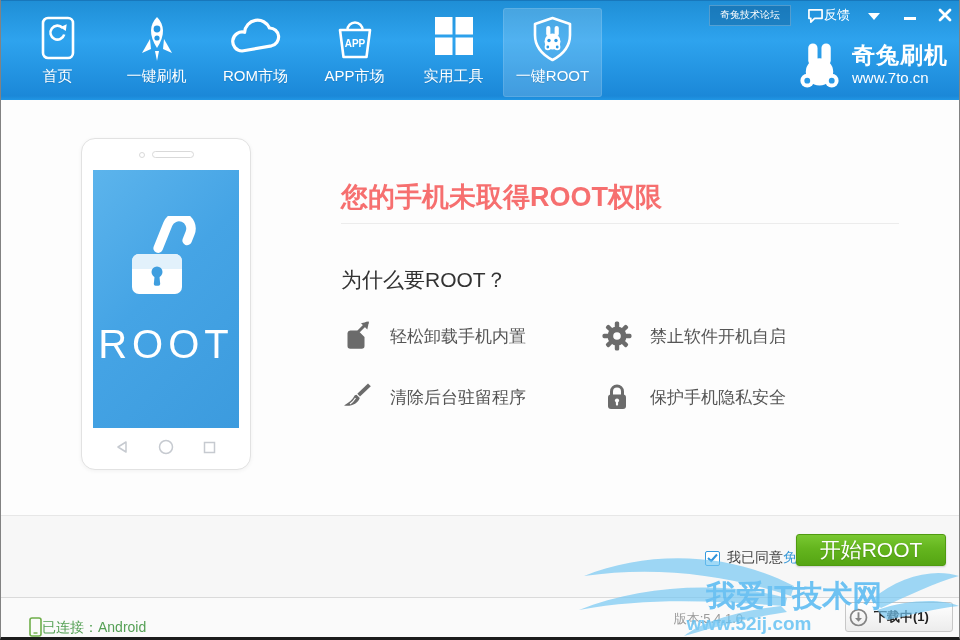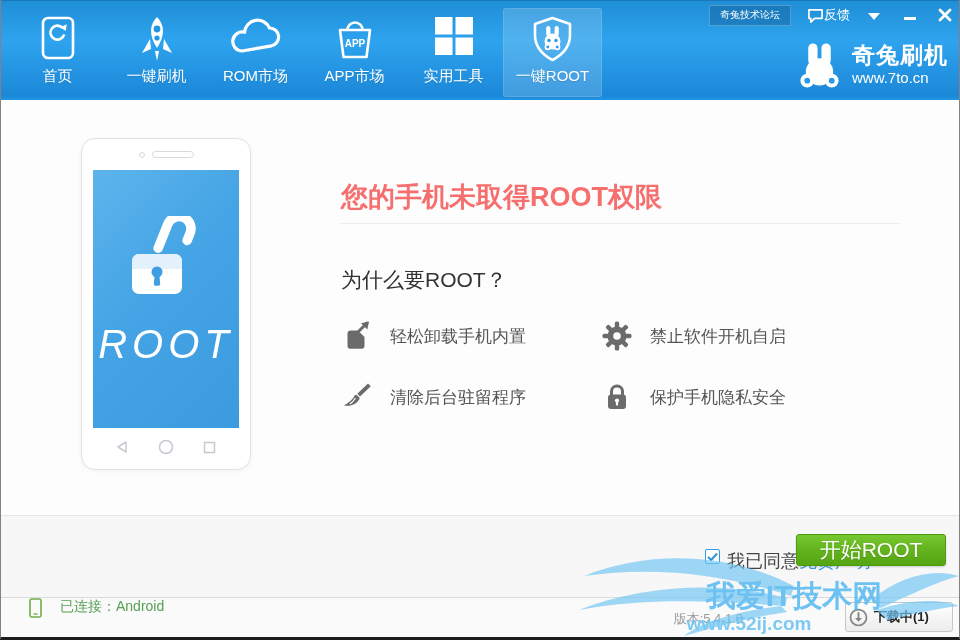--- a/index.html
+++ b/index.html
@@ -23,21 +23,21 @@
   .caret{width:0;height:0;border-left:6px solid transparent;border-right:6px solid transparent;
          border-top:7px solid #fff;margin:2px 18px 0;cursor:pointer;}
   .minbtn{width:12px;height:3px;background:#fff;margin:6px 16px 0 6px;cursor:pointer;}
   .closebtn{cursor:pointer;margin-left:6px;display:flex;}
   .brand{position:absolute;right:12px;top:40px;display:flex;align-items:center;color:#fff;}
   .brand-txt{margin-left:9px;line-height:1.1;}
   .brand-name{font-size:23px;font-weight:bold;letter-spacing:1px;}
   .brand-url{font-size:15px;margin-top:2px;}
   
   .phone{position:absolute;left:80px;top:138px;width:170px;height:332px;background:#fff;
-         border:1px solid #e2e2e2;border-radius:14px;box-shadow:0 1px 4px rgba(0,0,0,.05);font-style:italic;}
+         border:1px solid #e2e2e2;border-radius:14px;box-shadow:0 1px 4px rgba(0,0,0,.05);}
   .phone-top{position:absolute;top:12px;left:0;right:0;display:flex;justify-content:center;align-items:center;gap:7px;}
   .cam{width:6px;height:6px;border:1px solid #d9d9d9;border-radius:50%;}
   .spk{width:42px;height:7px;border:1px solid #d9d9d9;border-radius:4px;}
   .screen{position:absolute;left:11px;right:11px;top:31px;bottom:41px;
           background:linear-gradient(135deg,#5cb4ec 0%,#45a4e5 45%,#3c9bde 100%);}
   .locksvg{position:absolute;left:50%;top:46px;transform:translateX(-50%);}
   .root-text{position:absolute;left:0;right:0;top:152px;text-align:center;color:#fff;
              font-size:40px;letter-spacing:5px;font-weight:400;}
   .phone-bottom{position:absolute;left:0;right:0;bottom:10px;height:24px;display:flex;
                 align-items:center;justify-content:space-between;padding:0 34px;}
@@ -45,33 +45,33 @@
   .title{position:absolute;left:340px;top:179px;font-size:27px;font-weight:bold;color:#f66f6f;}
   .divider{position:absolute;left:340px;top:223px;width:558px;height:1px;background:#ececec;}
   .why{position:absolute;left:340px;top:266px;font-size:21px;color:#333;}
   .features{position:absolute;left:340px;top:314px;width:570px;display:grid;
             grid-template-columns:260px 260px;grid-row-gap:17px;grid-column-gap:0;}
   .feature{display:flex;align-items:center;height:44px;color:#555;font-size:17px;}
   .feature .fic{width:32px;display:flex;justify-content:center;margin-right:17px;}
   
   .actionbar{position:absolute;left:0;right:0;top:515px;height:82px;background:#f7f7f7;
              border-top:1px solid #e7e7e7;}
-  .agree{position:absolute;left:661px;top:33px;display:flex;font-size:18px;color:#444;padding-left:43px;}
+  .agree{position:absolute;left:661px;top:33px;display:flex;align-items:center;font-size:14px;color:#444;padding-left:43px;}
   .checkbox{width:15px;height:15px;background:#fff;border:1px solid #359adf;border-radius:2px;
             display:flex;align-items:center;justify-content:center;margin-right:7px;cursor:pointer;}
   .agree a{color:#3a9ad8;text-decoration:none;cursor:pointer;}
   .startbtn{position:absolute;left:795px;top:18px;width:150px;height:32px;
             background:linear-gradient(180deg,#79c832 0%,#64b51e 45%,#55a513 100%);
             border:1px solid #4f9b10;border-radius:3px;color:#fff;font-size:21px;
             display:flex;align-items:center;justify-content:center;cursor:pointer;
             box-shadow:0 1px 2px rgba(0,0,0,.18);text-shadow:0 1px 1px rgba(0,0,0,.15);}
   
   .statusbar{position:absolute;left:0;right:0;top:597px;height:40px;background:#fafafa;
              border-top:1px solid #dadada;}
-  .conn{position:absolute;left:28px;top:0;height:100%;display:flex;align-items:flex-start;gap:18px;
+  .conn{position:absolute;left:28px;top:0;height:100%;display:flex;align-items:flex-end;gap:0;
         color:#55a055;font-size:14px;}
   .version{position:absolute;right:216px;top:12px;color:#9b9b9b;font-size:13px;}
   .dlbox{position:absolute;right:6px;top:4px;width:108px;height:30px;
          background:linear-gradient(180deg,#fff,#ececec);border:1px solid #c7c7c7;border-radius:3px;
          display:flex;align-items:center;gap:6px;padding:0 3px;cursor:pointer;}
   .dlbox span{font-size:13px;font-weight:bold;color:#222;}
   
   .watermark{position:absolute;left:538px;top:548px;pointer-events:none;opacity:.85;}
   .wm-name{font-size:30px;font-weight:bold;fill:#56b9f2;}
   .wm-url{font-size:19px;font-weight:bold;fill:#67c2f3;}

